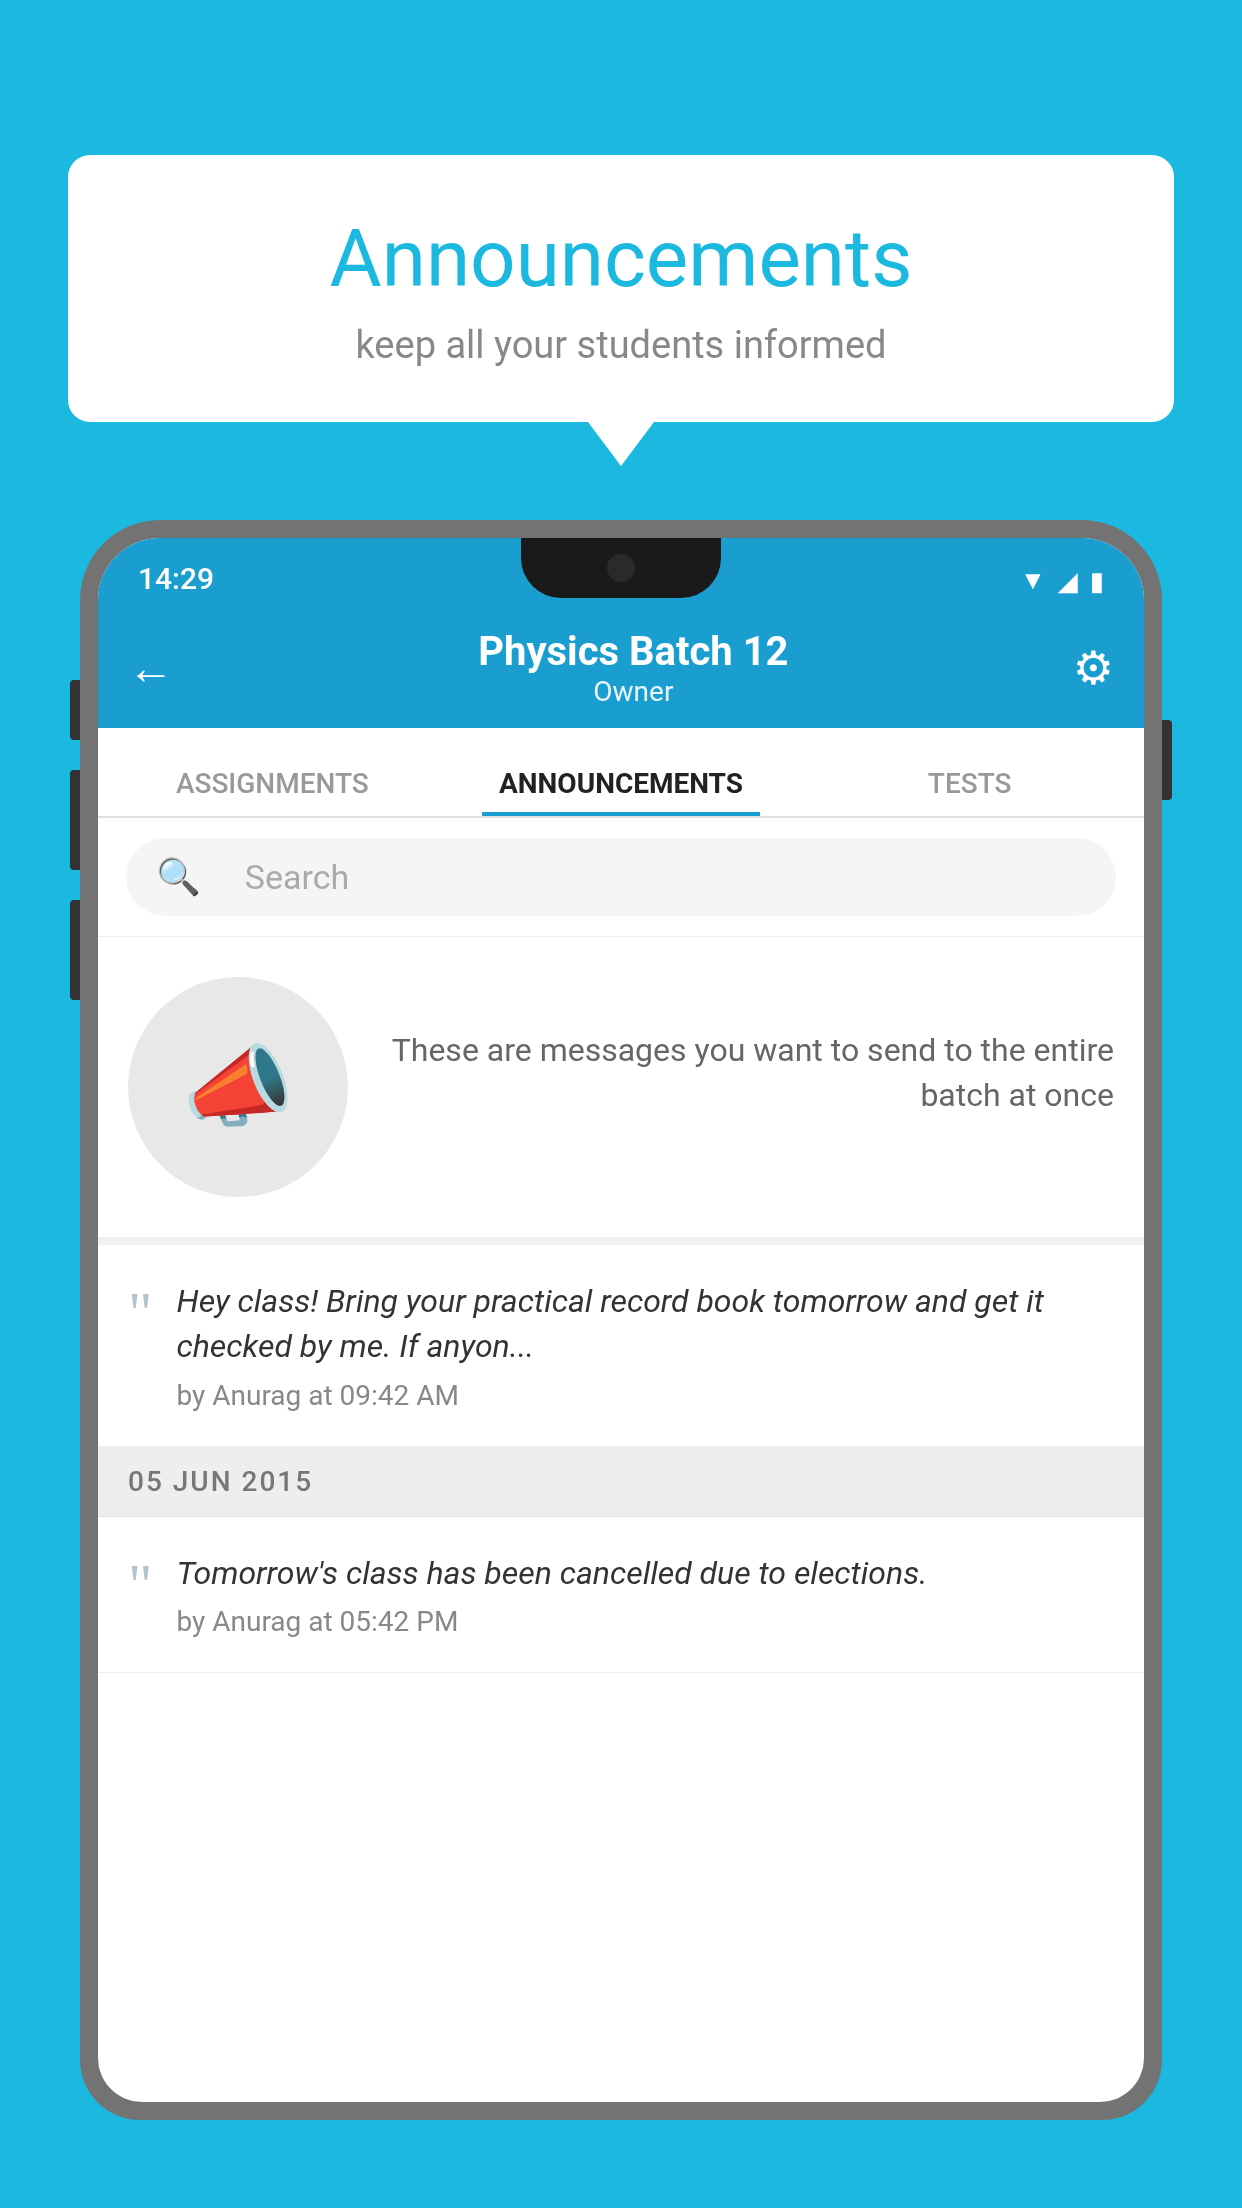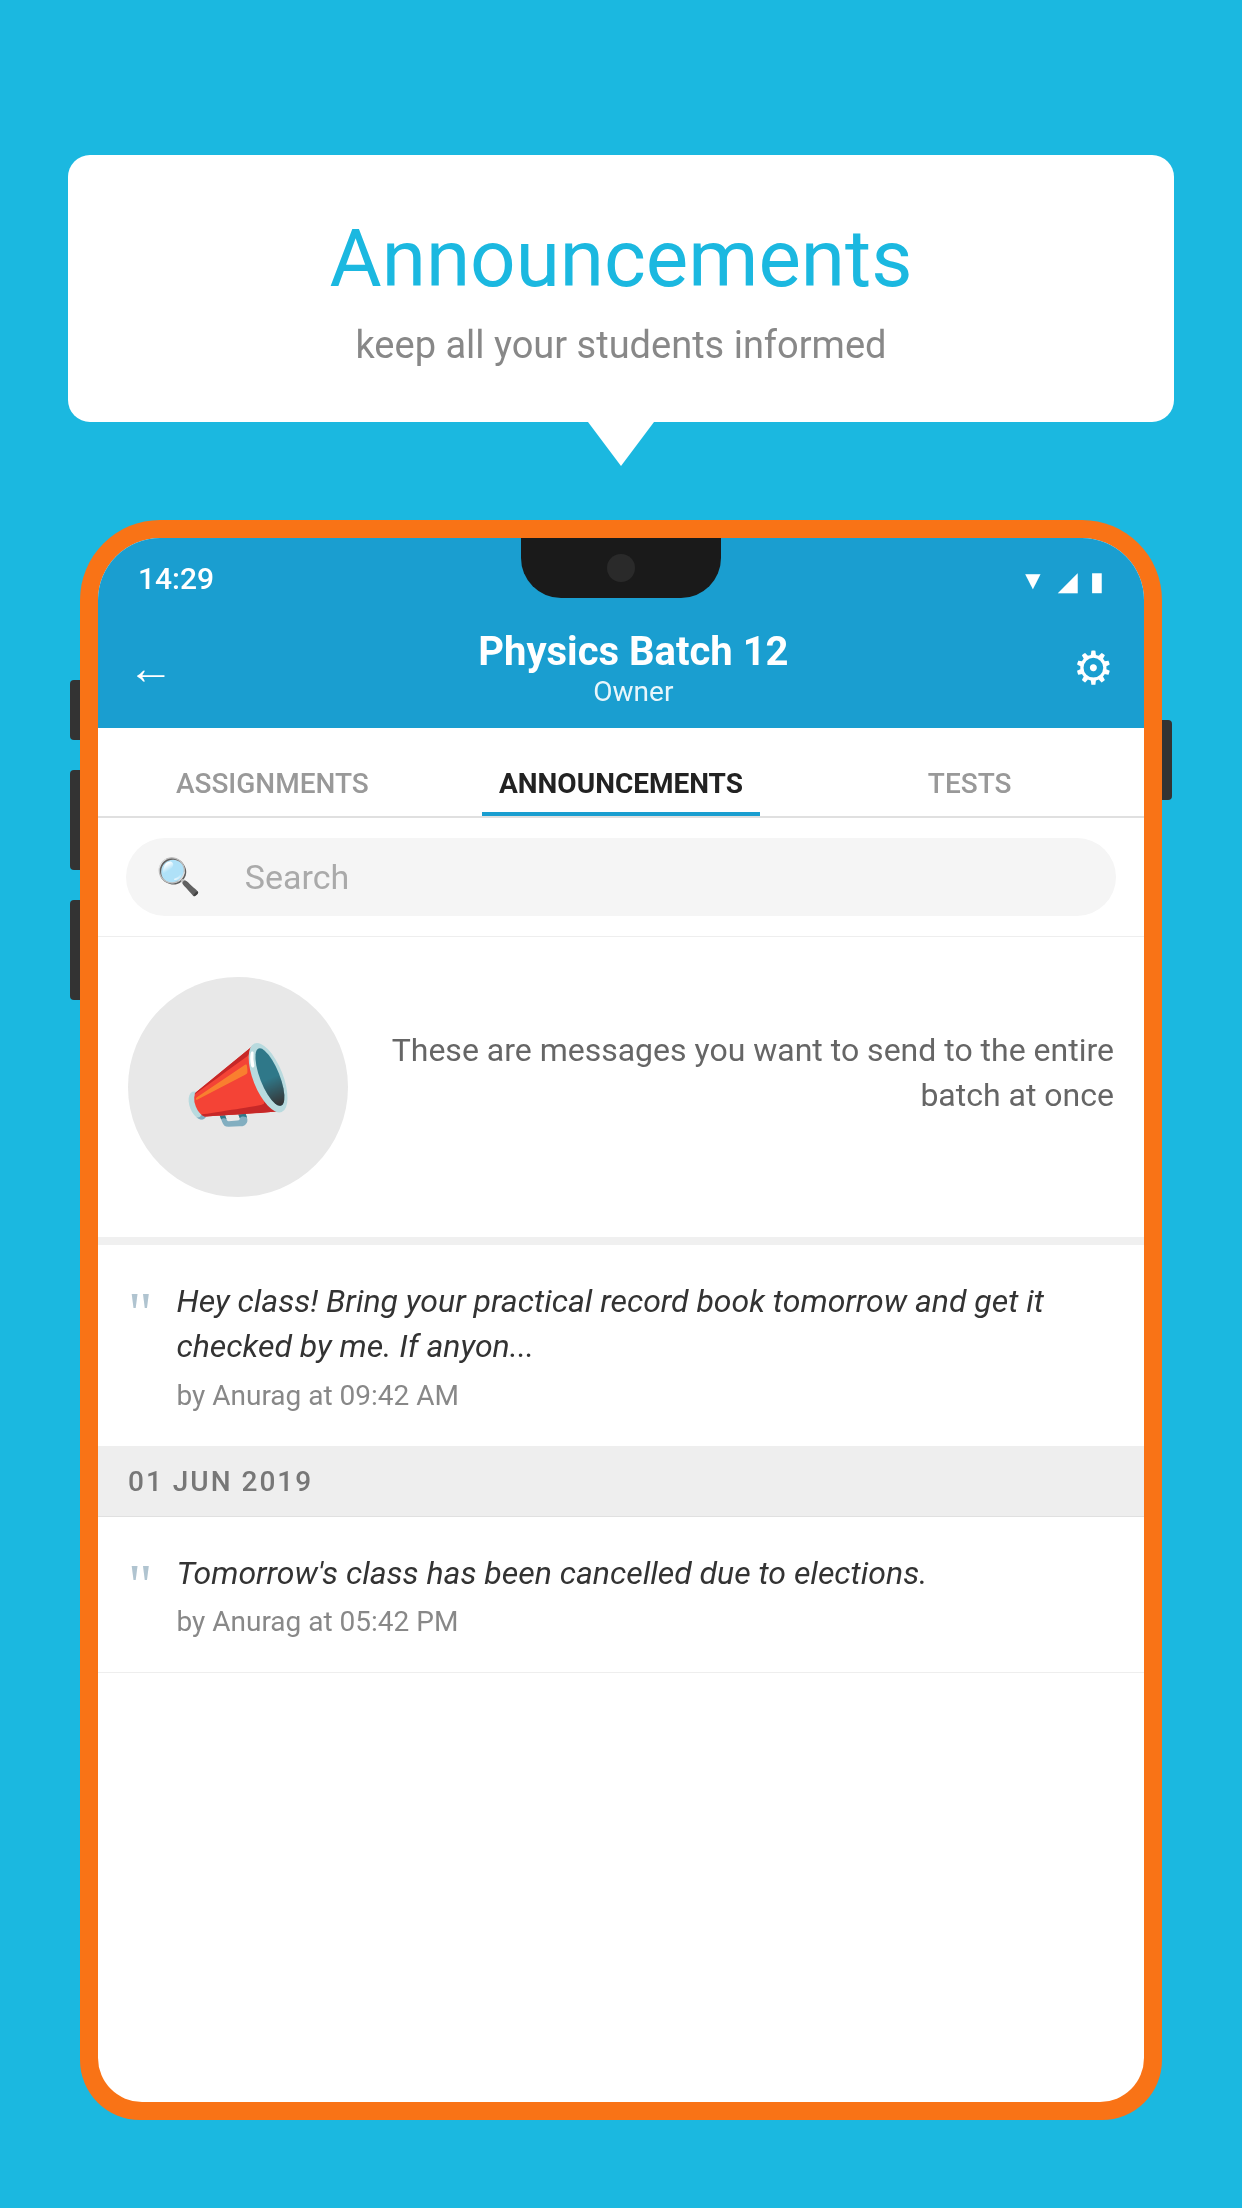--- a/index.html
+++ b/index.html
@@ -59,21 +59,21 @@
     
     .phone-wrapper {
       position: absolute;
       top: 520px;
       left: 80px;
       right: 80px;
       bottom: 0;
     }
 
     .phone-outer {
-      background: #f97316;
+      background: #737373;
       border-radius: 80px 80px 60px 60px;
       padding: 18px;
       position: relative;
       height: 1600px;
     }
 
     
     .phone-notch {
       position: absolute;
       top: 18px;
@@ -454,21 +454,21 @@
 
 
       <div class="announcement-item">
         <div class="quote-icon">"</div>
         <div class="announcement-content">
           <div class="announcement-text">Hey class! Bring your practical record book tomorrow and get it checked by me. If anyon...</div>
           <div class="announcement-meta">by Anurag at 09:42 AM</div>
         </div>
       </div>
 
-      <div class="date-divider2">01  JUN  2019</div>
+      <div class="date-divider2">05  JUN  2015</div>
 
       <div class="announcement-item">
         <div class="quote-icon">"</div>
         <div class="announcement-content">
           <div class="announcement-text">Tomorrow's class has been cancelled due to elections.</div>
           <div class="announcement-meta">by Anurag at 05:42 PM</div>
         </div>
       </div>
 
     </div>

